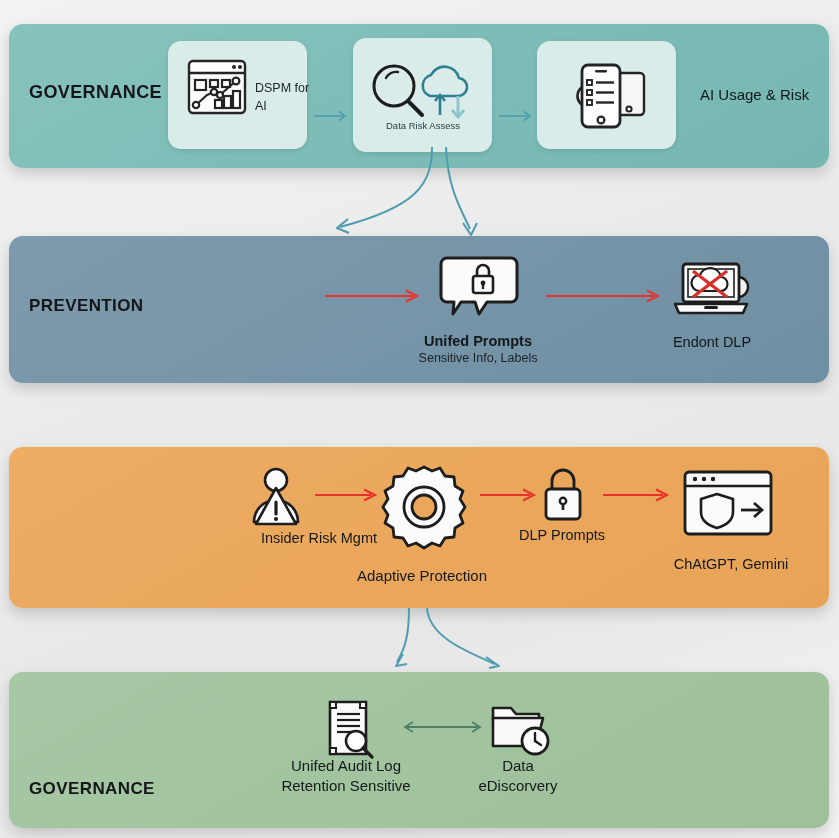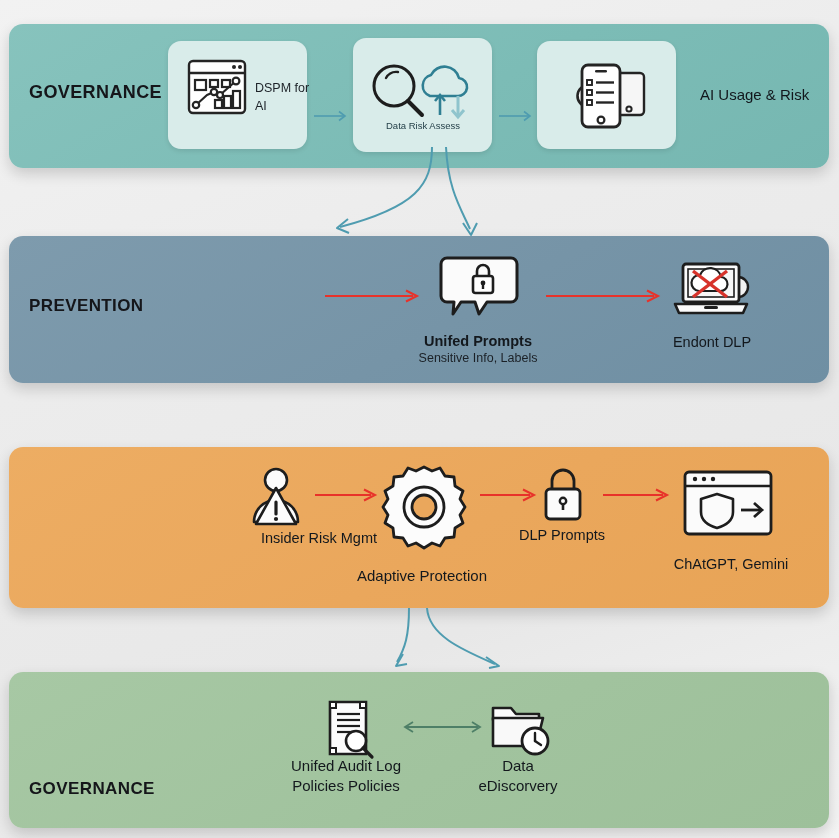--- a/index.html
+++ b/index.html
@@ -281,21 +281,21 @@
       <path d="M10 4 H16 V10 H10 Z M40 4 H46 V10 H40 Z M10 50 H16 V56 H10 Z" fill="#fff" stroke="#1d1d1d" stroke-width="2"></path>
       <line x1="17" y1="16" x2="40" y2="16" stroke="#1d1d1d" stroke-width="2.2"></line>
       <line x1="17" y1="22" x2="40" y2="22" stroke="#1d1d1d" stroke-width="2.2"></line>
       <line x1="17" y1="28" x2="40" y2="28" stroke="#1d1d1d" stroke-width="2.2"></line>
       <line x1="17" y1="34" x2="34" y2="34" stroke="#1d1d1d" stroke-width="2.2"></line>
       <circle cx="36" cy="43" r="10" fill="#ffffff" stroke="#1d1d1d" stroke-width="2.6"></circle>
       <line x1="43" y1="50" x2="52" y2="59" stroke="#1d1d1d" stroke-width="3.2" stroke-linecap="round"></line>
     </svg>
   </div>
   <div class="band-text node-plain" style="left:346px; top:757px; transform:translateX(-50%); font-size:15px;">Unifed Audit Log</div>
-  <div class="band-text node-plain" style="left:346px; top:777px; transform:translateX(-50%); font-size:15px;">Policies Policies</div>
+  <div class="band-text node-plain" style="left:346px; top:777px; transform:translateX(-50%); font-size:15px;">Retention Sensitive</div>
 
   <svg class="abs" style="left:398px; top:718px;" width="90" height="18">
     <line x1="8" y1="9" x2="80" y2="9" stroke="#4e7f67" stroke-width="1.8"></line>
     <polyline points="15,4 7,9 15,14" fill="none" stroke="#4e7f67" stroke-width="1.8"></polyline>
     <polyline points="74,4 82,9 74,14" fill="none" stroke="#4e7f67" stroke-width="1.8"></polyline>
   </svg>
 
   <div class="ico" style="left:489px; top:700px;">
     <svg width="62" height="58" viewBox="0 0 62 58">
       <path d="M4 8 H22 L27 14 H50 V20 H4 Z" fill="#fcfcfc" stroke="#1d1d1d" stroke-width="2.6" stroke-linejoin="round"></path>

